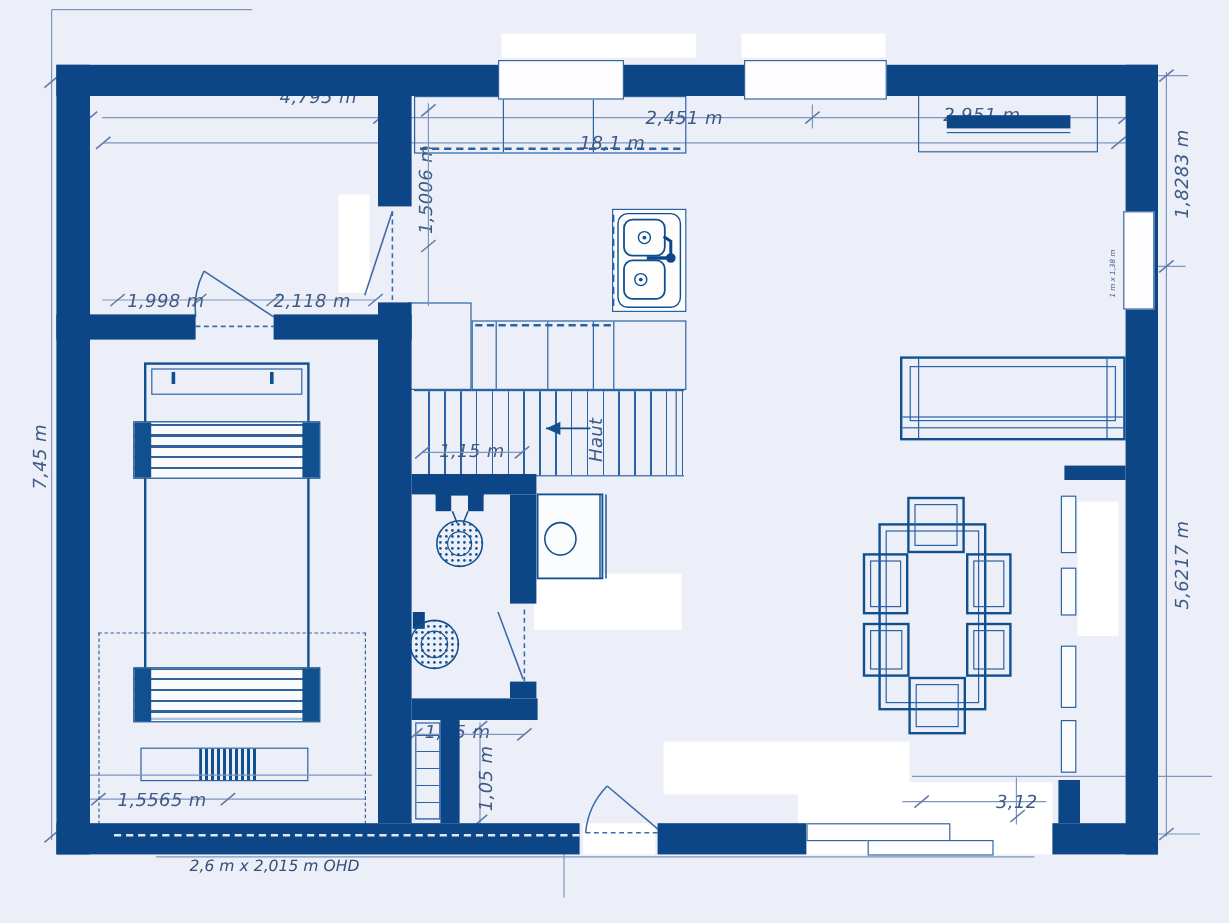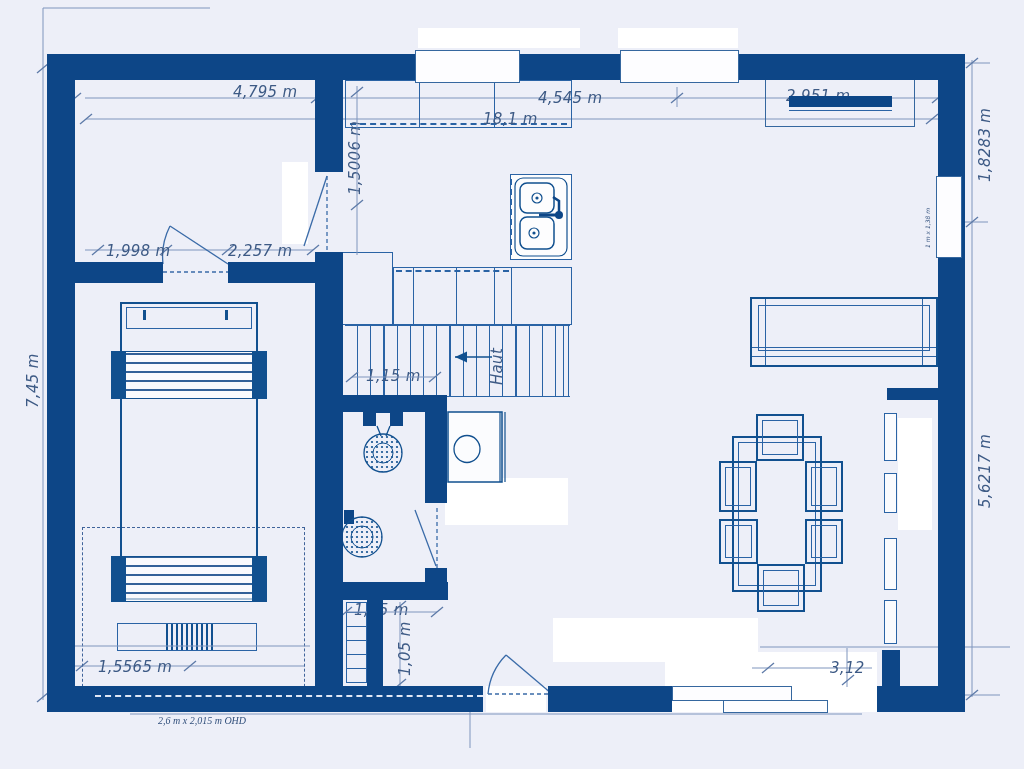--- a/index.html
+++ b/index.html
@@ -14,21 +14,21 @@
   .bd{border:1.4px solid #2a63a5;}
   .bd2{border:2px solid #11508f;}
   .inner{position:absolute;box-sizing:border-box;border:1.1px solid #2a63a5;}
   .vl{position:absolute;top:0;bottom:0;width:0;border-left:1.2px solid #2a63a5;}
   .hl{position:absolute;left:0;right:0;height:0;border-top:1.2px solid #2a63a5;}
   .dim{position:absolute;font:italic 15px "DejaVu Sans",sans-serif;color:#3d5a85;
        white-space:nowrap;z-index:4;letter-spacing:.3px;}
   .rot{transform-origin:0 0;transform:rotate(-90deg);}
   .under{z-index:2;}
   .tiny{font-size:6px;letter-spacing:0;}
-  .small{font-size:10px;color:#32507c;letter-spacing:0;font-family:Liberation Serif, serif;}
+  .small{font-size:13px;color:#32507c;letter-spacing:0;}
   .stairs{background:repeating-linear-gradient(90deg,transparent 0 12px,#2a63a5 12px 13.2px);
           border-top:1.3px solid #2a63a5;border-bottom:1.3px solid #2a63a5;}
   .ladder{background:repeating-linear-gradient(0deg,transparent 0 13px,#2a63a5 13px 14px);
           border:1px solid #2a63a5;}
   .stripes{background:rgba(255,255,255,.65) repeating-linear-gradient(0deg,transparent 0 7px,rgba(16,70,135,.85) 7px 9px);
            border:1.5px solid #11508f;}
   .cap{position:absolute;top:0;bottom:0;width:14px;background:#11508f;}
   .hatch{position:absolute;top:0;bottom:0;background:repeating-linear-gradient(90deg,#11508f 0 2px,transparent 2px 5px);}
   .dashv{position:absolute;width:0;border-left:2px dashed #2a63a5;}
   .dashh{position:absolute;height:0;border-top:2px dashed #2a63a5;}
@@ -221,28 +221,28 @@
     <div class="cap" style="right:0"></div>
   </div>
   <div class="fur stripes" style="left:111px;top:556px;width:156px;height:46px">
     <div class="cap" style="left:0"></div>
     <div class="cap" style="right:0"></div>
   </div>
   <div class="fur" style="left:117px;top:623px;width:140px;height:28px;border:1.2px solid #2a63a5">
     <div class="hatch" style="left:48px;width:48px"></div>
   </div>
 
-  <div class="dim" style="left:233px;top:83px">4,795 m</div>
-  <div class="dim" style="left:538px;top:89px">4,545 m</div>
+  <div class="dim" style="left:233px;top:72px">4,795 m</div>
+  <div class="dim" style="left:538px;top:89px">2,451 m</div>
   <div class="dim under" style="left:786px;top:87px">2,951 m</div>
   <div class="dim" style="left:483px;top:110px">18,1 m</div>
   <div class="dim rot" style="left:24px;top:408px">7,45 m</div>
   <div class="dim rot" style="left:346px;top:195px">1,5006 m</div>
   <div class="dim" style="left:106px;top:242px">1,998 m</div>
-  <div class="dim" style="left:228px;top:242px">2,257 m</div>
+  <div class="dim" style="left:228px;top:242px">2,118 m</div>
   <div class="dim rot" style="left:976px;top:182px">1,8283 m</div>
   <div class="dim rot" style="left:976px;top:508px">5,6217 m</div>
   <div class="dim" style="left:366px;top:367px;z-index:6">1,15 m</div>
   <div class="dim rot" style="left:488px;top:385px;z-index:6">Haut</div>
   <div class="dim" style="left:354px;top:601px">1,15 m</div>
   <div class="dim rot" style="left:396px;top:676px">1,05 m</div>
   <div class="dim" style="left:98px;top:658px">1,5565 m</div>
   <div class="dim" style="left:830px;top:659px">3,12</div>
   <div class="dim rot tiny" style="left:924px;top:248px">1 m x 1,38 m</div>
   <div class="dim small" style="left:158px;top:715px">2,6 m x 2,015 m OHD</div>

